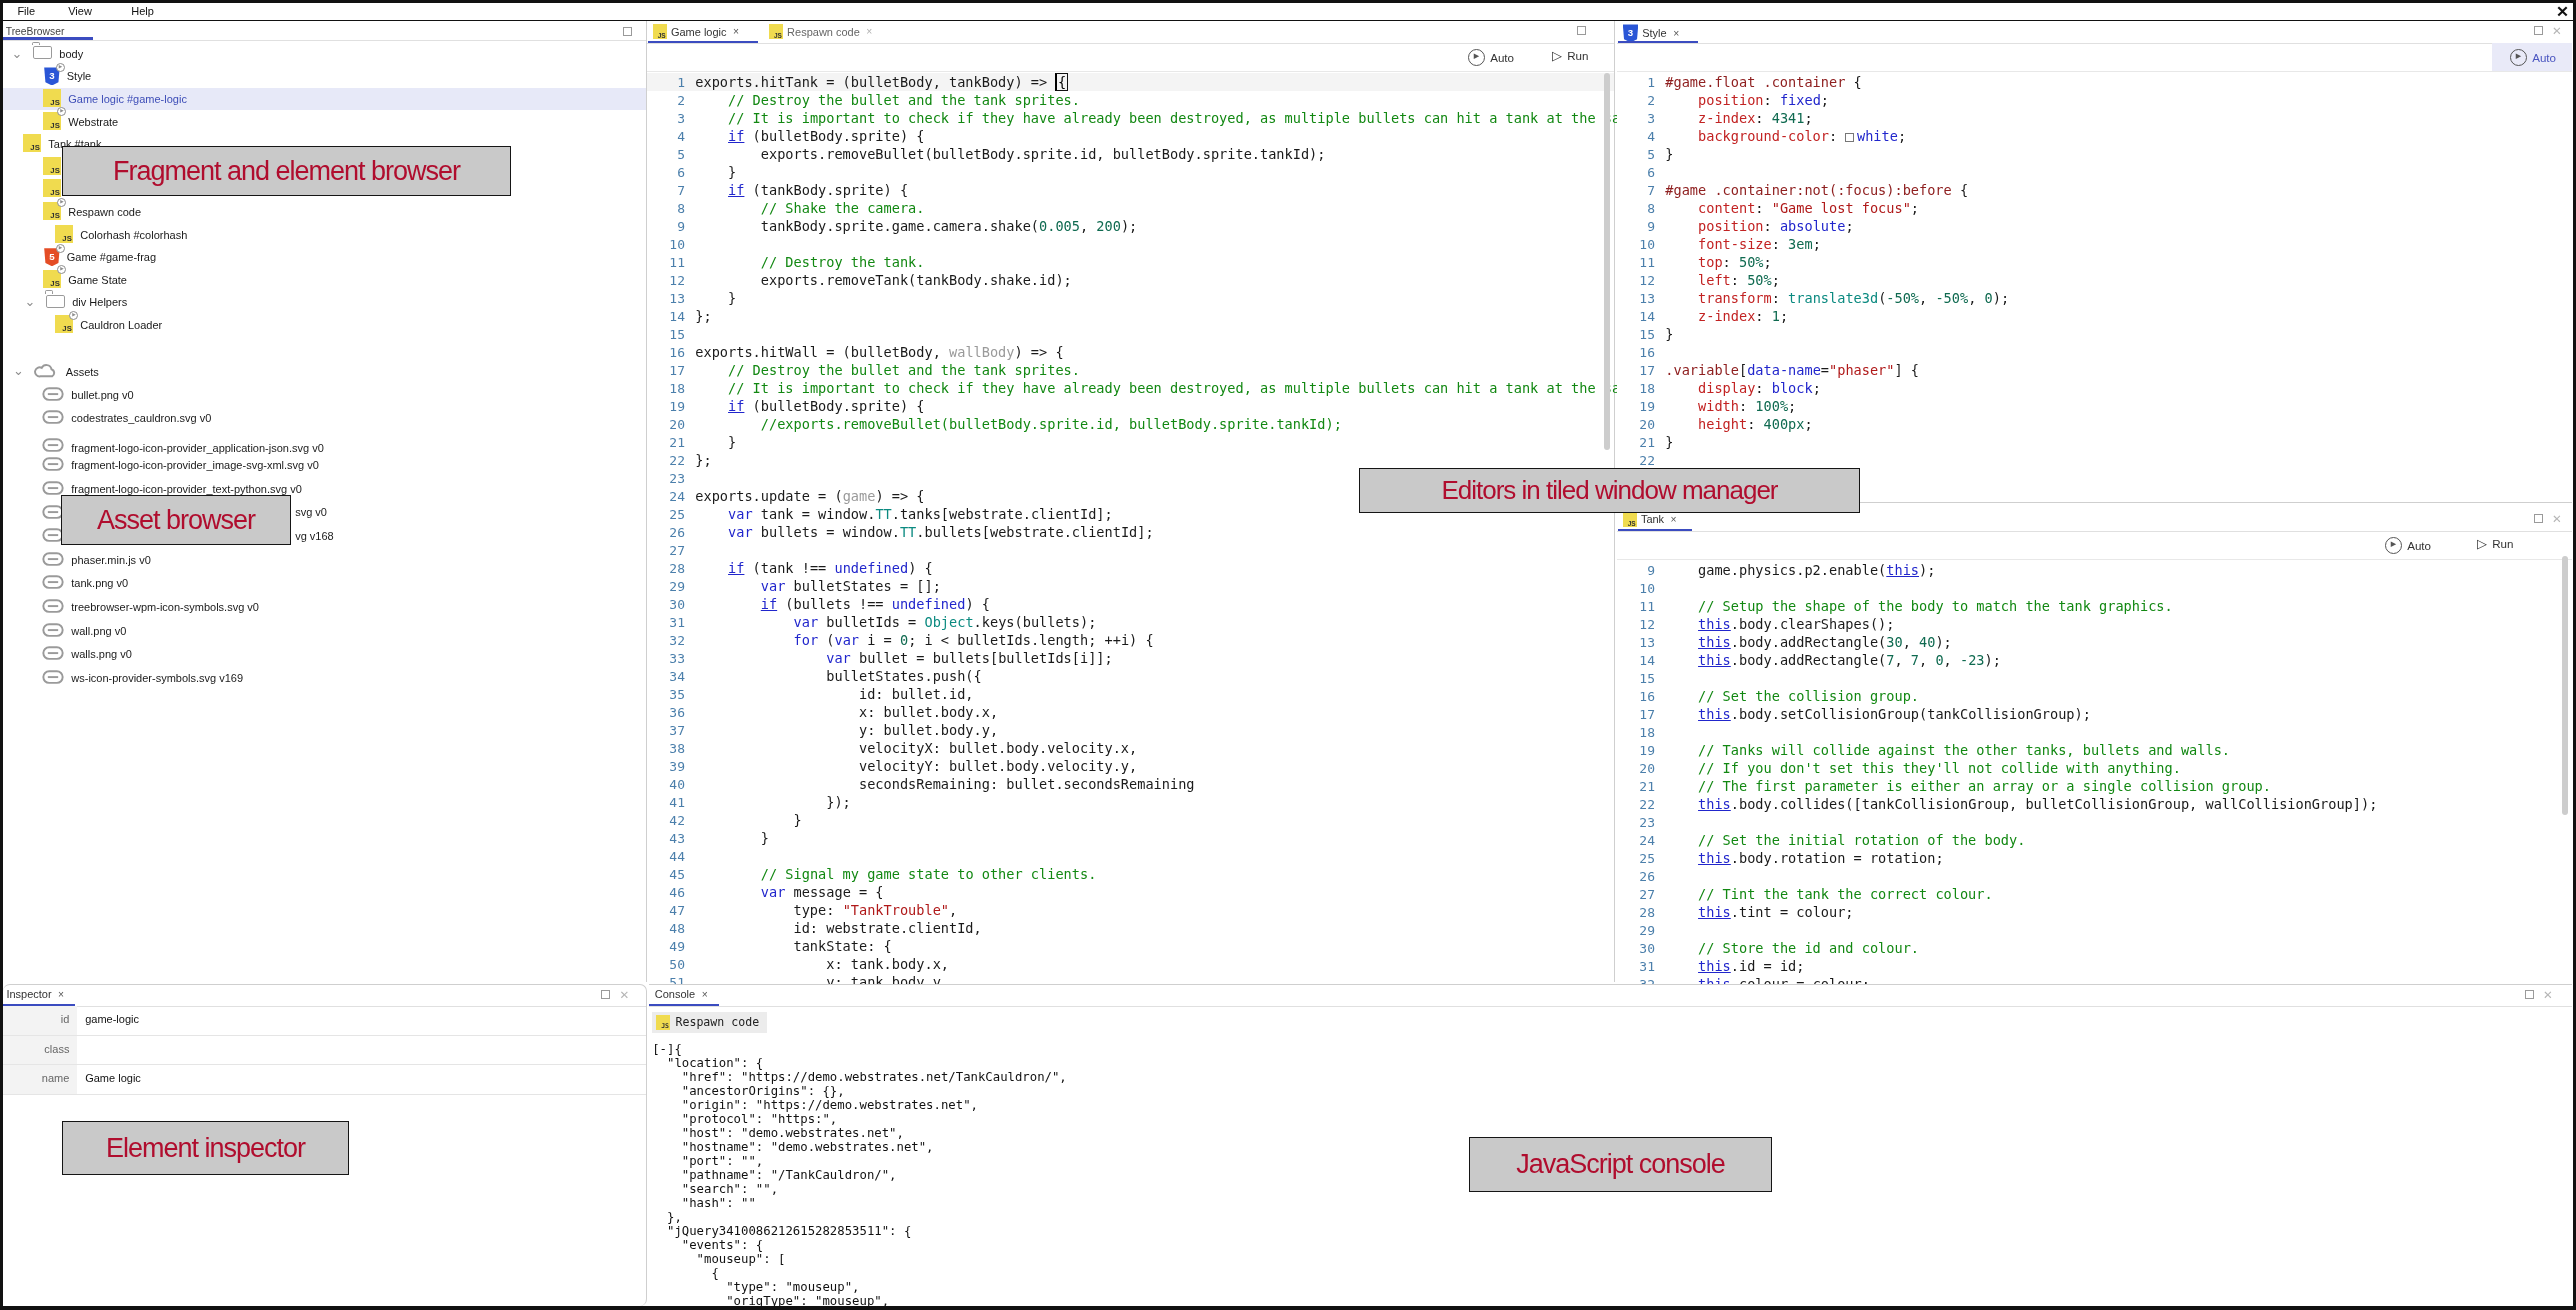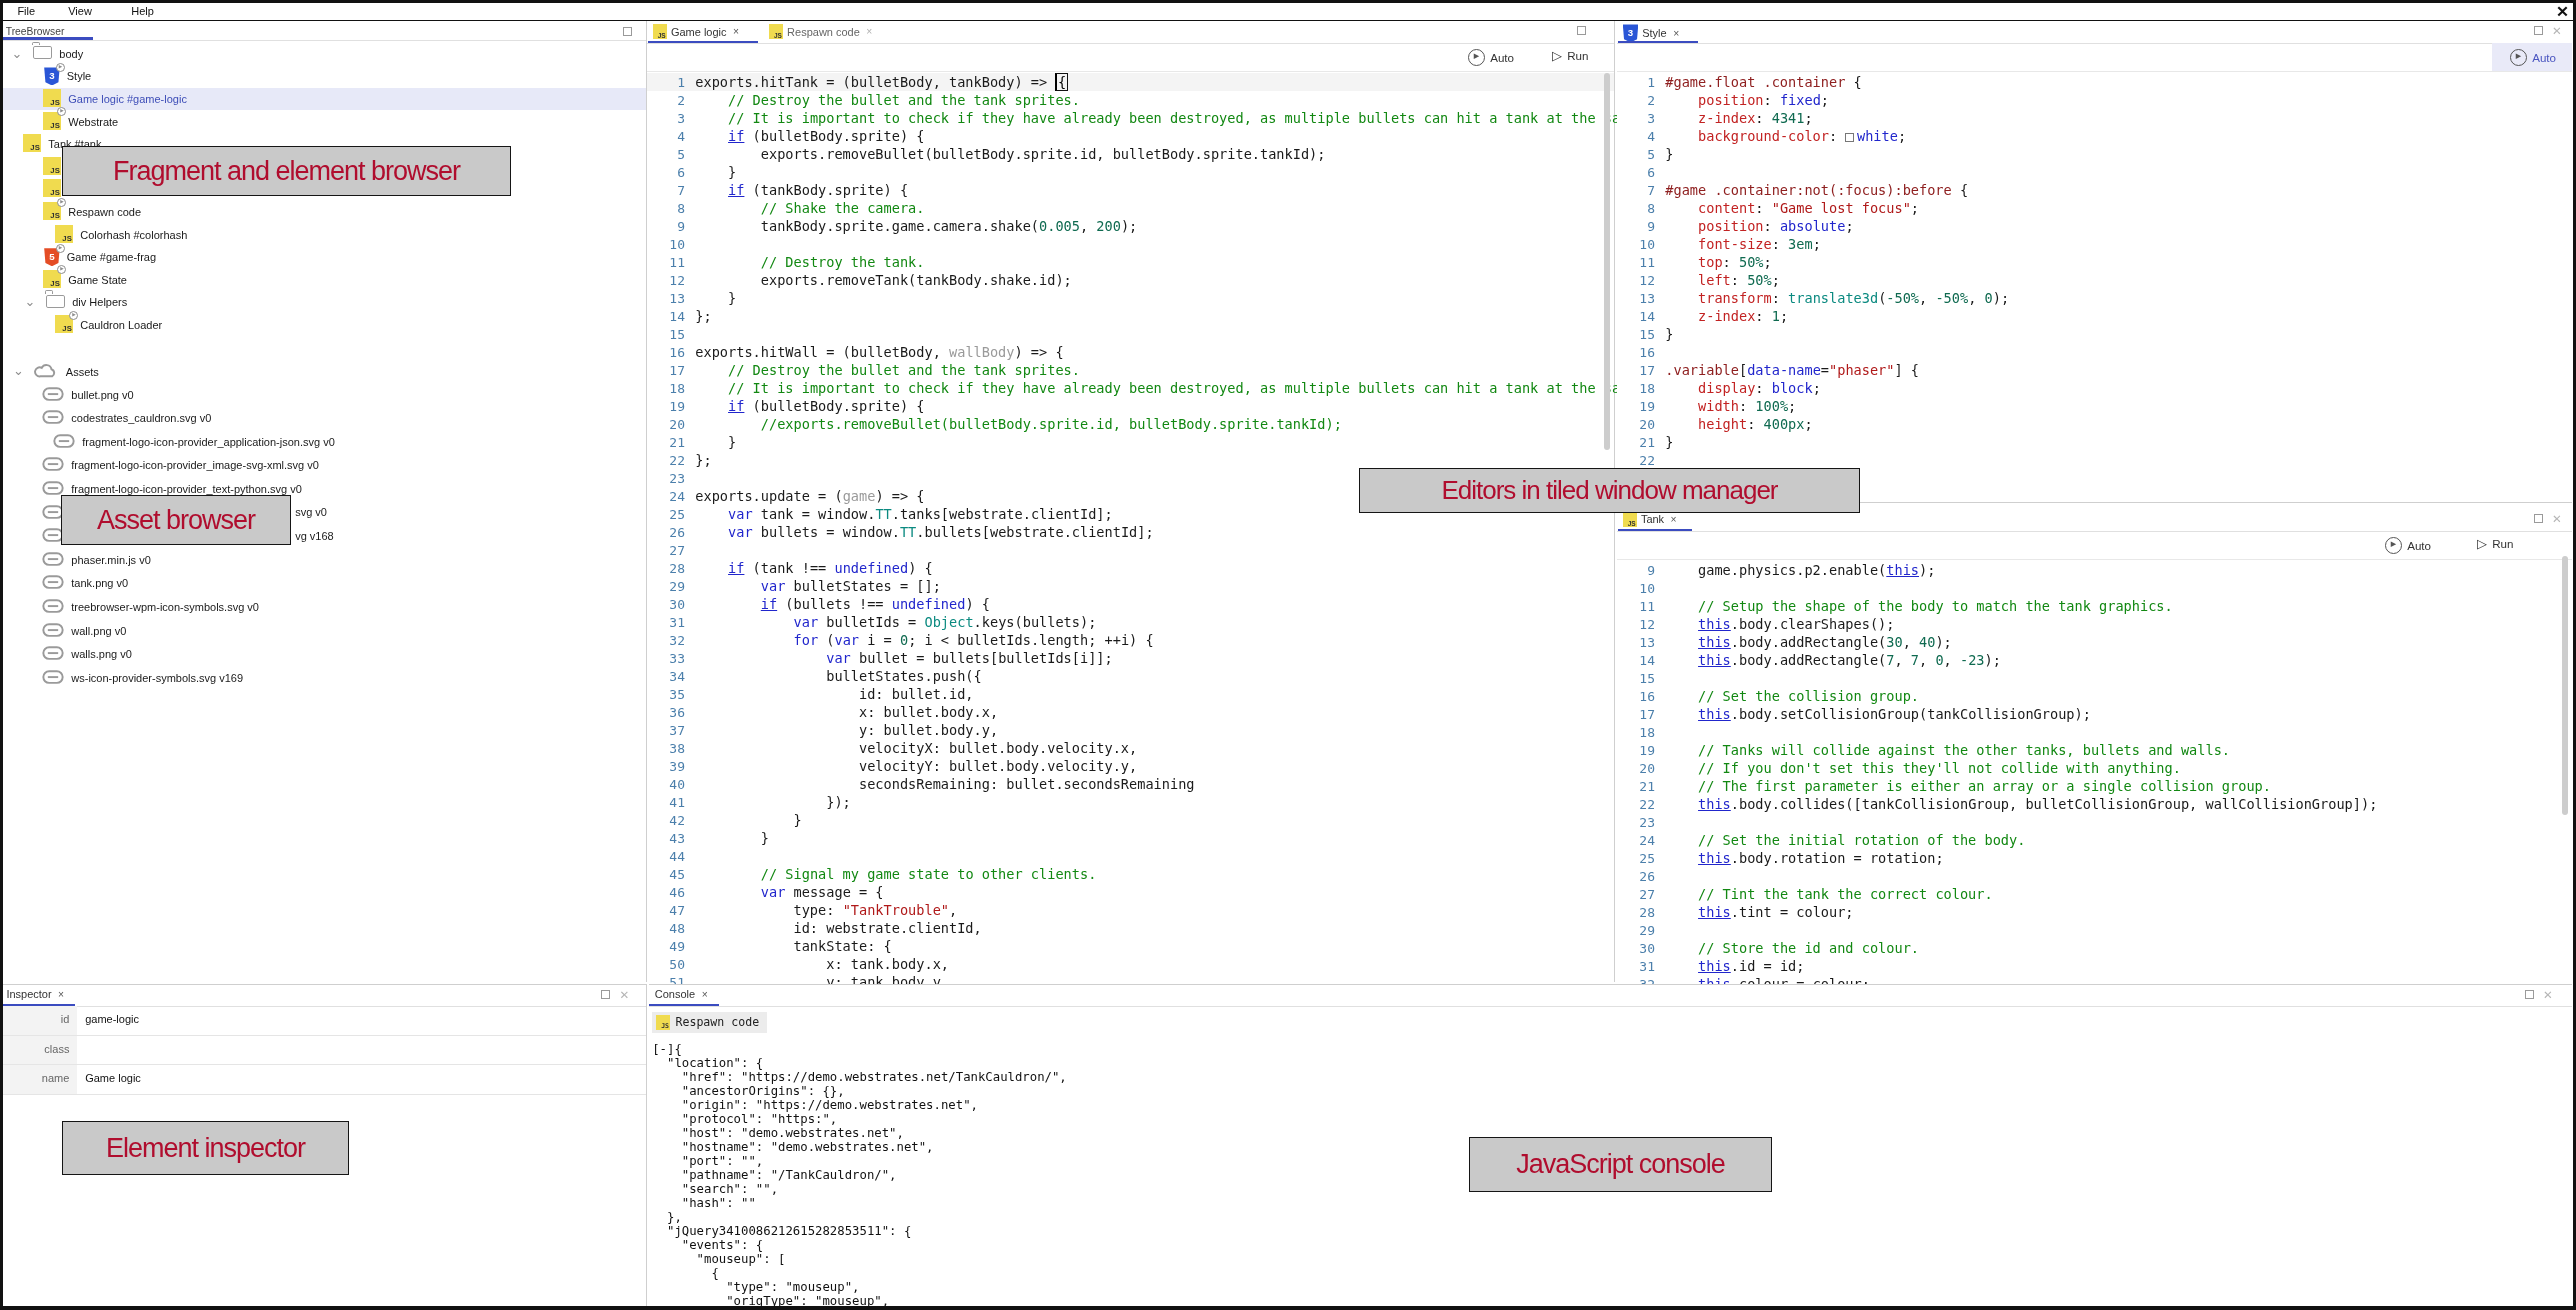--- a/index.html
+++ b/index.html
@@ -62,21 +62,21 @@
   .tk-p{color:#1a1a1a}.tk-k{color:#2126cc}.tk-u{color:#2126cc;text-decoration:underline}
   .tk-c{color:#128812}.tk-s{color:#b01919}.tk-n{color:#0f6a50}.tk-t{color:#0b8a80}
   .tk-g{color:#9a9a9a}.tk-d{color:#8f2020}.tk-r{color:#c22222}.tk-v{color:#2126cc}
   .tk-cur{border:1.3px solid #111;border-left:2.6px solid #000;padding:0 0.6px;}
   .tk-w{display:inline-block;width:9px;height:9px;border:1.3px solid #777;background:#fff;box-sizing:border-box;margin-right:2.6px;vertical-align:-0.6px;}
   .scroll-thumb{position:absolute;width:6.5px;background:#cdcdcd;border-radius:3.2px;}
   #ed-gamelogic{left:647px;top:21.3px;width:968px;height:961px;border-right:0.6px solid #cfcfcf;}
   #ed-style{left:1617px;top:21.3px;width:955px;height:482px;border-bottom:0.6px solid #cfcfcf;}
   #ed-tank{left:1617px;top:504px;width:955px;height:478px;}
   
-  #inspector{left:3.2px;top:984px;width:644px;height:322px;border-top:0.6px solid #cfcfcf;border-right:0.6px solid #cfcfcf;}
+  #inspector{left:3.2px;top:984px;width:644px;height:322px;border-top:0.6px solid #cfcfcf;border-right:0.6px solid #cfcfcf;border-radius:7px;}
   #console{left:649px;top:984px;width:1923px;height:322px;border-top:0.6px solid #cfcfcf;}
   .insp-row{position:absolute;left:0;right:0;height:28.5px;border-bottom:0.6px solid #e5e5e5;}
   .insp-label{position:absolute;left:0;top:0;bottom:0;width:74px;background:#f3f3f3;color:#666;font-size:11px;text-align:right;padding:7.1px 7.8px 0 0;box-sizing:border-box;}
   .insp-value{position:absolute;left:82px;top:7.1px;font-size:11px;color:#111;}
   .chip{position:absolute;display:flex;align-items:center;gap:5.2px;background:#ececec;padding:3.9px 7.8px 3.9px 3.9px;font-family:"DejaVu Sans Mono","Liberation Mono",monospace;font-size:11.6px;color:#222;}
   .console-lines{position:absolute;font-family:"DejaVu Sans Mono","Liberation Mono",monospace;font-size:12.3px;color:#111;}
   .console-line{height:14px;white-space:pre;}
   
   .note{position:absolute;background:#c9c9c9;border:1.9px solid #151515;box-sizing:border-box;display:flex;align-items:center;justify-content:center;color:#b00d2e;font-size:27px;letter-spacing:-1px;white-space:nowrap;z-index:50;}
 </style>
@@ -170,21 +170,21 @@
             </svg></span>
           <span class="lbl">bullet.png v0</span>
         </div>
         <div class="tree-row asset-row" style="padding-left: 39px;">
           <span class="icon-asset"><svg width="22" height="14.2" viewBox="0 0 34 22">
               <rect x="2" y="2" width="30" height="18" rx="9" fill="none" stroke="#9a9a9a" stroke-width="3"></rect>
               <path d="M9 11 h16" stroke="#9a9a9a" stroke-width="3" fill="none"></path>
             </svg></span>
           <span class="lbl">codestrates_cauldron.svg v0</span>
         </div>
-        <div class="tree-row asset-row" style="padding-left: 50px;">
+        <div class="tree-row asset-row" style="padding-left: 39px; align-items: flex-end;">
           <span class="icon-asset"><svg width="22" height="14.2" viewBox="0 0 34 22">
               <rect x="2" y="2" width="30" height="18" rx="9" fill="none" stroke="#9a9a9a" stroke-width="3"></rect>
               <path d="M9 11 h16" stroke="#9a9a9a" stroke-width="3" fill="none"></path>
             </svg></span>
           <span class="lbl">fragment-logo-icon-provider_application-json.svg v0</span>
         </div>
         <div class="tree-row asset-row" style="padding-left: 39px;">
           <span class="icon-asset"><svg width="22" height="14.2" viewBox="0 0 34 22">
               <rect x="2" y="2" width="30" height="18" rx="9" fill="none" stroke="#9a9a9a" stroke-width="3"></rect>
               <path d="M9 11 h16" stroke="#9a9a9a" stroke-width="3" fill="none"></path>

